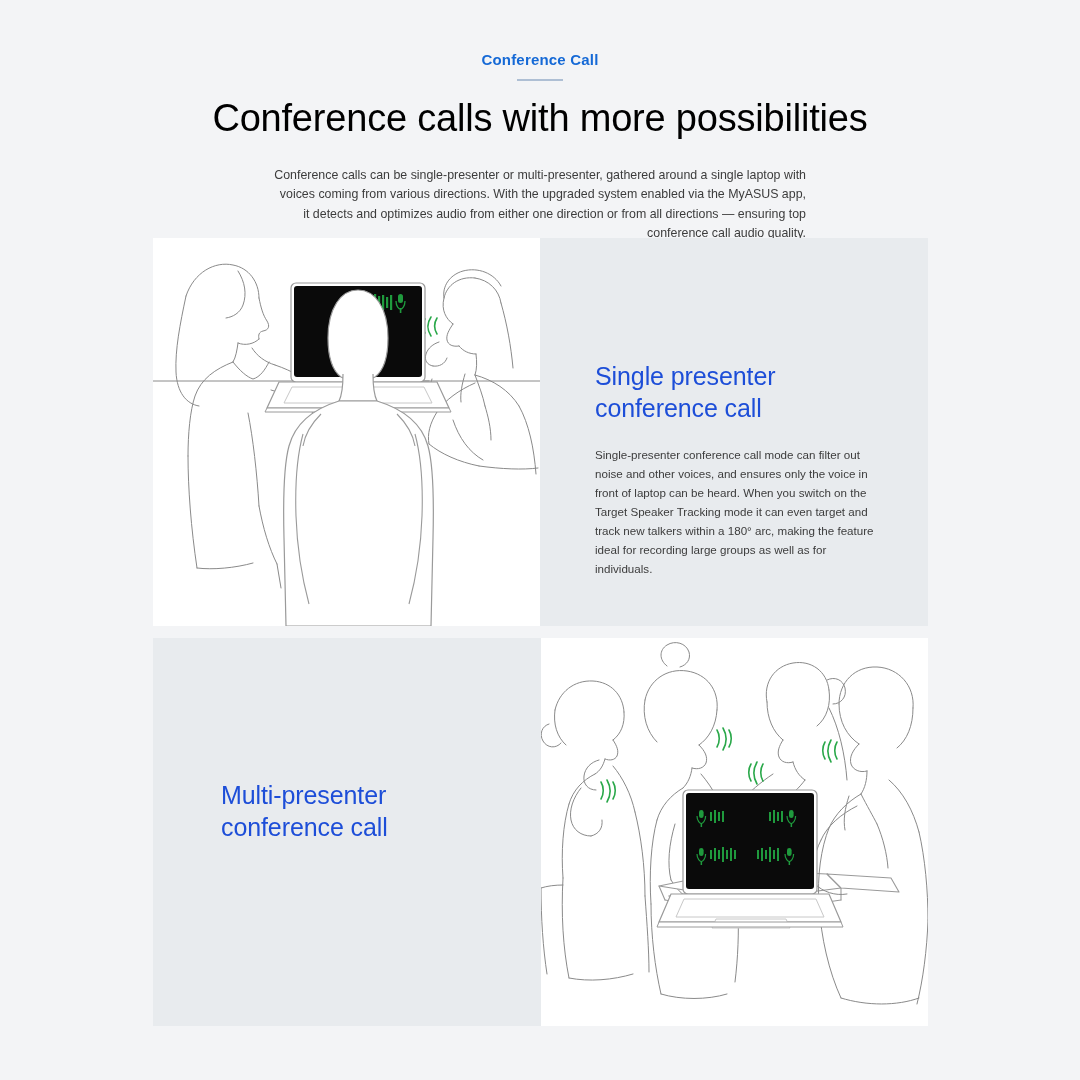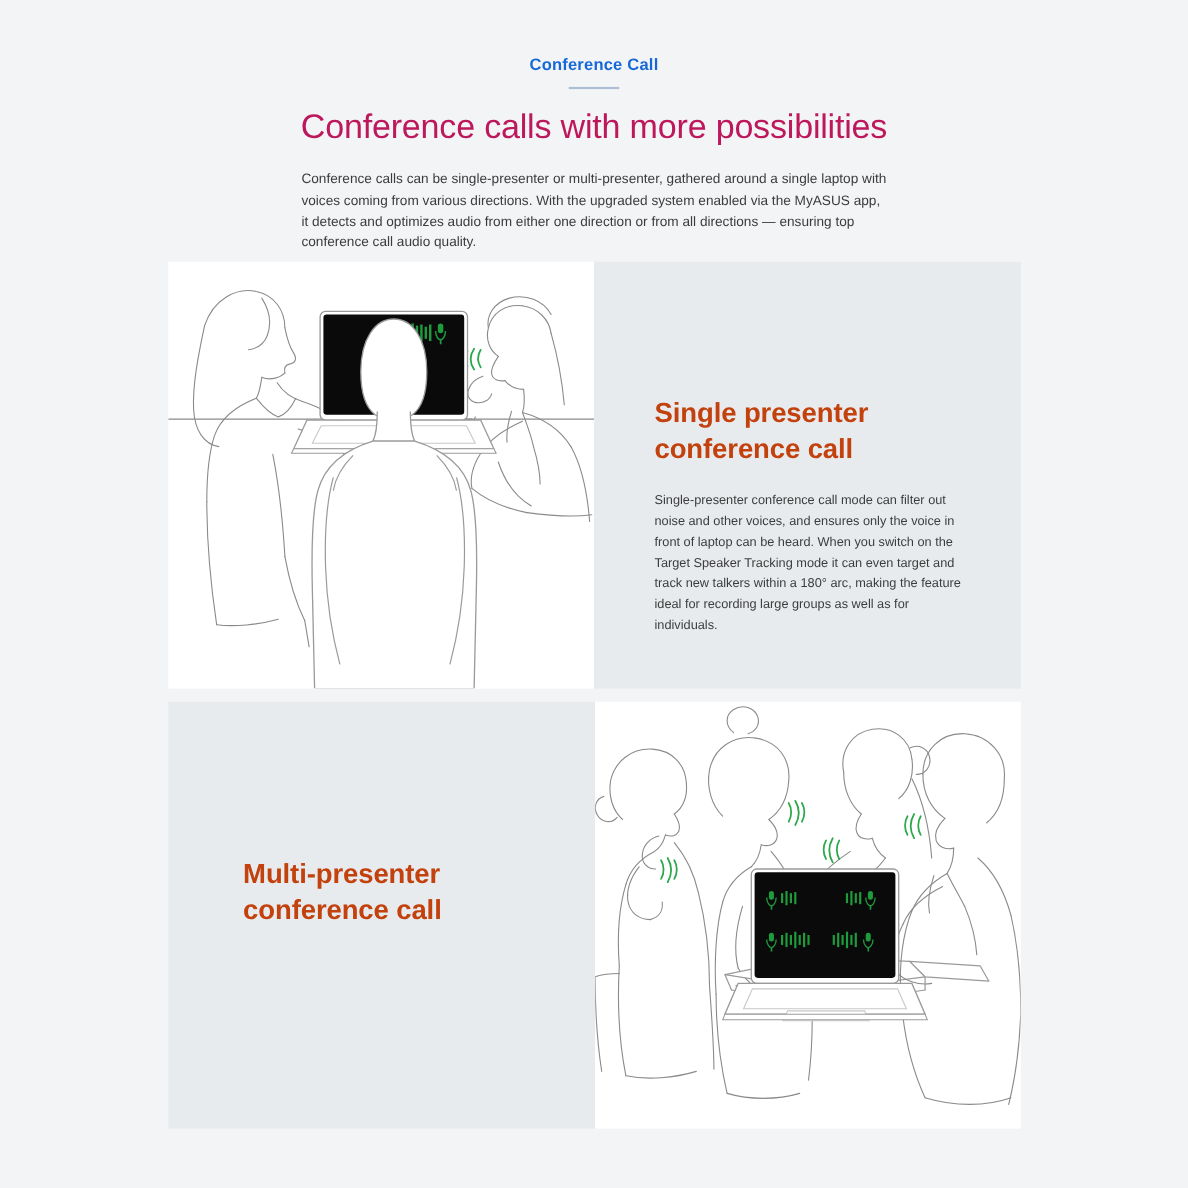--- a/index.html
+++ b/index.html
@@ -30,33 +30,33 @@
     line-height: 1;
   }
   .eyebrow-rule {
     width: 46px;
     height: 2px;
     background: #aebfd4;
     margin: 12px auto 0 auto;
   }
   .headline {
     margin-top: 16px;
-    font-size: 31px;
+    font-size: 38px;
     font-weight: normal;
-    color: #be185d;
+    color: #000000;
     letter-spacing: -0.2px;
     line-height: 1.15;
   }
   .lede {
     margin: 16px auto 0 auto;
     width: 532px;
     font-size: 12.4px;
     line-height: 1.55;
     color: #3c3c3c;
-    text-align: left;
+    text-align: right;
   }
 
   
   .grid {
     position: absolute;
     left: 153px;
     top: 238px;
     width: 775px;
     height: 780px;
   }
@@ -84,22 +84,22 @@
     left: 55px;
     top: 101px;
     width: 282px;
   }
   .row-2 .panel-text .inner {
     left: 68px;
     top: 120px;
   }
   .panel-title {
     font-size: 25px;
-    font-weight: bold;
-    color: #c2410c;
+    font-weight: normal;
+    color: #1d4ed8;
     line-height: 1.28;
     letter-spacing: -0.1px;
   }
   .panel-body {
     margin-top: 9px;
     font-size: 11.6px;
     line-height: 1.64;
     color: #3c3c3c;
   }
 

